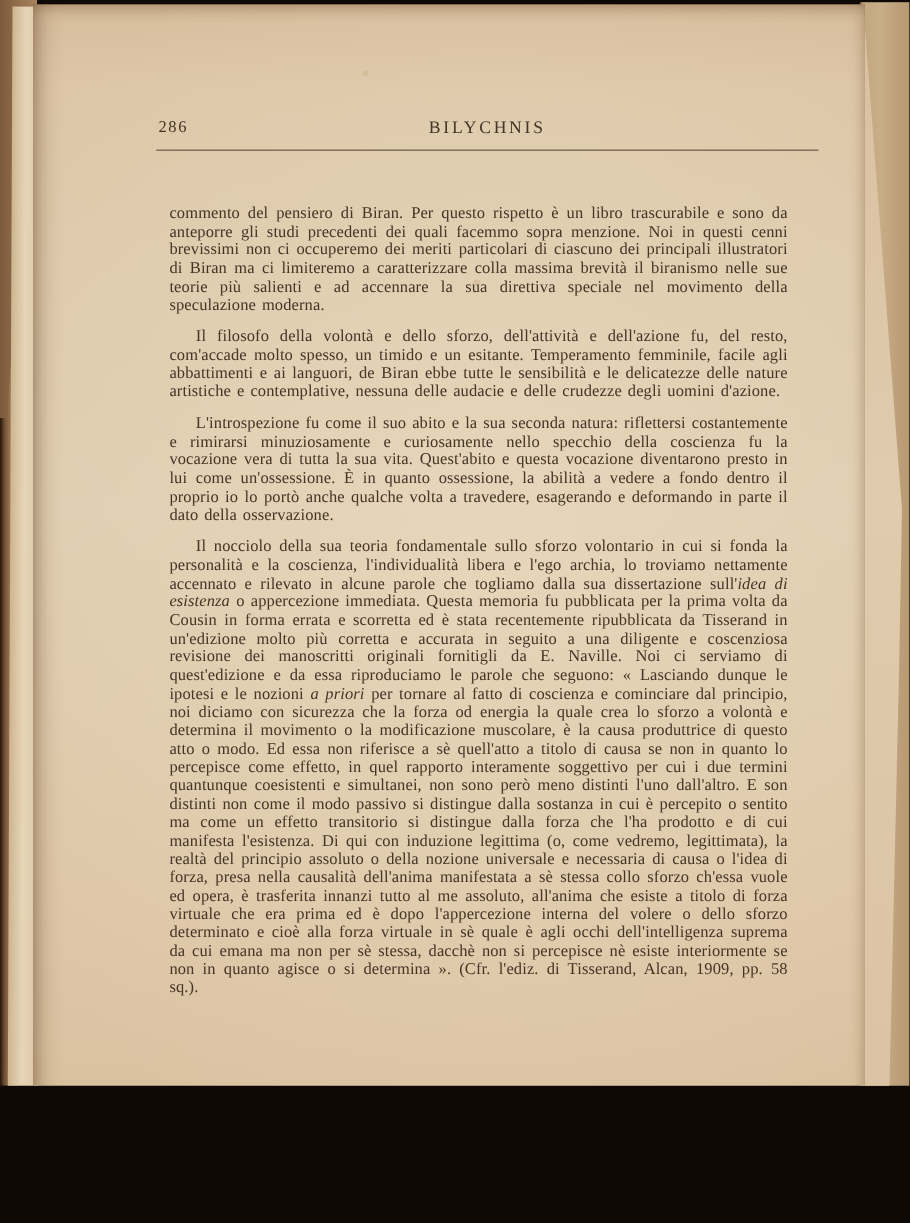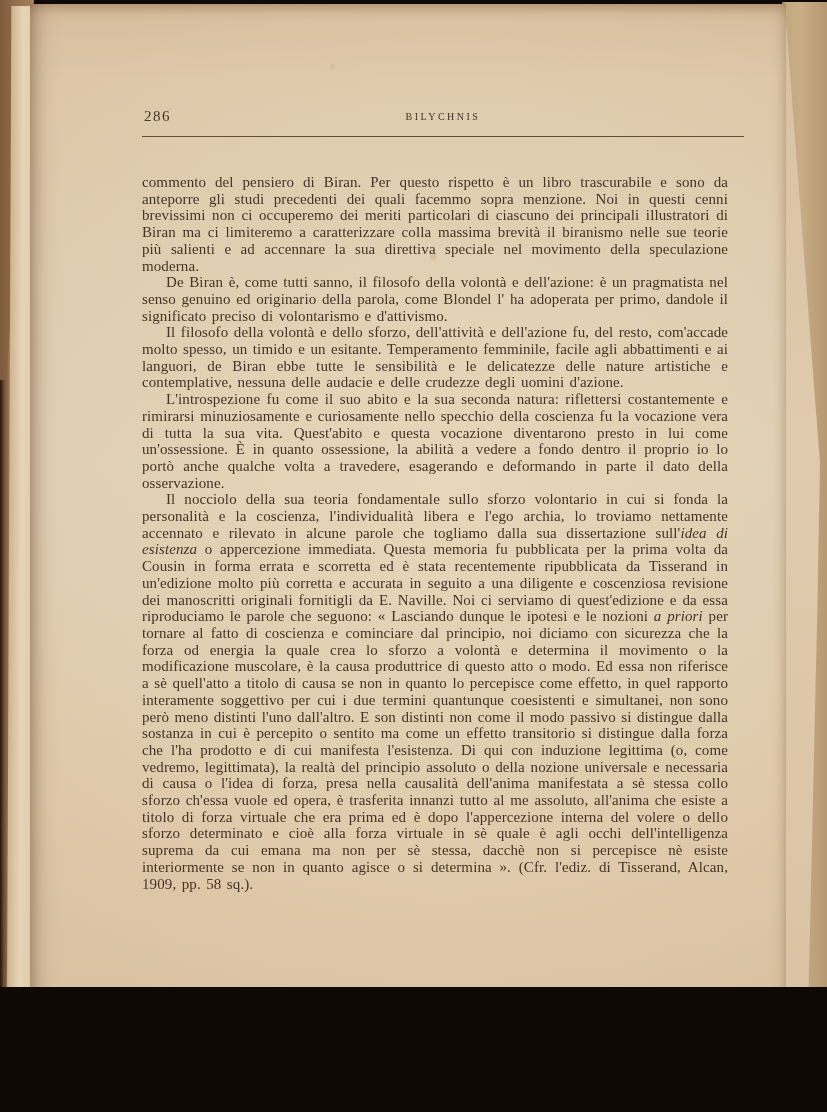--- a/index.html
+++ b/index.html
@@ -66,39 +66,39 @@
   .page-header {
     position: absolute; top: 104px; left: 112px; width: 602px;
     color: var(--ink);
   }
   .folio {
     position: absolute; left: 2px; top: 0;
     font-size: 15px; letter-spacing: 1.5px; line-height: 16px;
   }
   .running-title {
     display: block; text-align: center;
-    font-size: 10px; letter-spacing: 2.5px; line-height: 18px;
+    font-size: 16px; letter-spacing: 2.5px; line-height: 18px;
     font-variant: small-caps;
     text-transform: uppercase;
   }
   .header-rule {
     position: absolute; top: 132px; left: 112px; width: 602px; height: 0;
     border-top: 1.6px solid var(--rule);
     opacity: 0.85;
   }
   .textblock {
     position: absolute; top: 170px; left: 112px; width: 586px;
     color: var(--ink);
     font-size: 15px; line-height: 16.7px;
     text-align: justify;
     word-spacing: 1.6px;
     letter-spacing: 0.1px;
     hyphens: none;
   }
-  .textblock p { margin: 0; padding: 0; }
+  .textblock p { margin: 12px; padding: 0; }
   .textblock p.indent { text-indent: 24px; }
   .textblock em { font-style: italic; }
   
   .spot { position: absolute; border-radius: 50%; pointer-events: none; }
   .spot.s1 { left: 400px; top: 250px; width: 7px; height: 6px; background: rgba(170,120,60,0.18); }
   .spot.s2 { left: 640px; top: 1000px; width: 10px; height: 9px; background: rgba(180,130,60,0.22); }
   .spot.s3 { left: 300px; top: 60px;  width: 5px; height: 5px; background: rgba(170,120,60,0.15); }
 </style>
 </head>
 <body>
@@ -116,19 +116,18 @@
     <div class="spot s3"></div>
 
     <div class="page-header">
       <span class="folio">286</span>
       <span class="running-title">BILYCHNIS</span>
     </div>
     <div class="header-rule"></div>
 
     <div class="textblock">
         <p class=""><span>commento del pensiero di Biran. Per questo rispetto è un libro trascurabile e sono da anteporre gli studi precedenti dei quali facemmo sopra menzione. Noi in questi cenni brevissimi non ci occuperemo dei meriti particolari di ciascuno dei principali illustratori di Biran ma ci limiteremo a caratterizzare colla massima brevità il biranismo nelle sue teorie più salienti e ad accennare la sua direttiva speciale nel movimento della speculazione moderna.</span></p>
-        <p class="indent"><span>De Biran è, come tutti sanno, il filosofo della volontà e dell'azione: è un pragmatista nel senso genuino ed originario della parola, come Blondel l' ha adoperata per primo, dandole il significato preciso di volontarismo e d'attivismo.</span></p>
         <p class="indent"><span>Il filosofo della volontà e dello sforzo, dell'attività e dell'azione fu, del resto, com'accade molto spesso, un timido e un esitante. Temperamento femminile, facile agli abbattimenti e ai languori, de Biran ebbe tutte le sensibilità e le delicatezze delle nature artistiche e contemplative, nessuna delle audacie e delle crudezze degli uomini d'azione.</span></p>
         <p class="indent"><span>L'introspezione fu come il suo abito e la sua seconda natura: riflettersi costantemente e rimirarsi minuziosamente e curiosamente nello specchio della coscienza fu la vocazione vera di tutta la sua vita. Quest'abito e questa vocazione diventarono presto in lui come un'ossessione. È in quanto ossessione, la abilità a vedere a fondo dentro il proprio io lo portò anche qualche volta a travedere, esagerando e deformando in parte il dato della osservazione.</span></p>
         <p class="indent"><span>Il nocciolo della sua teoria fondamentale sullo sforzo volontario in cui si fonda la personalità e la coscienza, l'individualità libera e l'ego archia, lo troviamo nettamente accennato e rilevato in alcune parole che togliamo dalla sua dissertazione sull'</span><em>idea di esistenza</em><span> o appercezione immediata. Questa memoria fu pubblicata per la prima volta da Cousin in forma errata e scorretta ed è stata recentemente ripubblicata da Tisserand in un'edizione molto più corretta e accurata in seguito a una diligente e coscenziosa revisione dei manoscritti originali fornitigli da E. Naville. Noi ci serviamo di quest'edizione e da essa riproduciamo le parole che seguono: « Lasciando dunque le ipotesi e le nozioni </span><em>a priori</em><span> per tornare al fatto di coscienza e cominciare dal principio, noi diciamo con sicurezza che la forza od energia la quale crea lo sforzo a volontà e determina il movimento o la modificazione muscolare, è la causa produttrice di questo atto o modo. Ed essa non riferisce a sè quell'atto a titolo di causa se non in quanto lo percepisce come effetto, in quel rapporto interamente soggettivo per cui i due termini quantunque coesistenti e simultanei, non sono però meno distinti l'uno dall'altro. E son distinti non come il modo passivo si distingue dalla sostanza in cui è percepito o sentito ma come un effetto transitorio si distingue dalla forza che l'ha prodotto e di cui manifesta l'esistenza. Di qui con induzione legittima (o, come vedremo, legittimata), la realtà del principio assoluto o della nozione universale e necessaria di causa o l'idea di forza, presa nella causalità dell'anima manifestata a sè stessa collo sforzo ch'essa vuole ed opera, è trasferita innanzi tutto al me assoluto, all'anima che esiste a titolo di forza virtuale che era prima ed è dopo l'appercezione interna del volere o dello sforzo determinato e cioè alla forza virtuale in sè quale è agli occhi dell'intelligenza suprema da cui emana ma non per sè stessa, dacchè non si percepisce nè esiste interiormente se non in quanto agisce o si determina ». (Cfr. l'ediz. di Tisserand, Alcan, 1909, pp. 58 sq.).</span></p>
       </div>
   </div>
 </div>
 
 </body></html>

